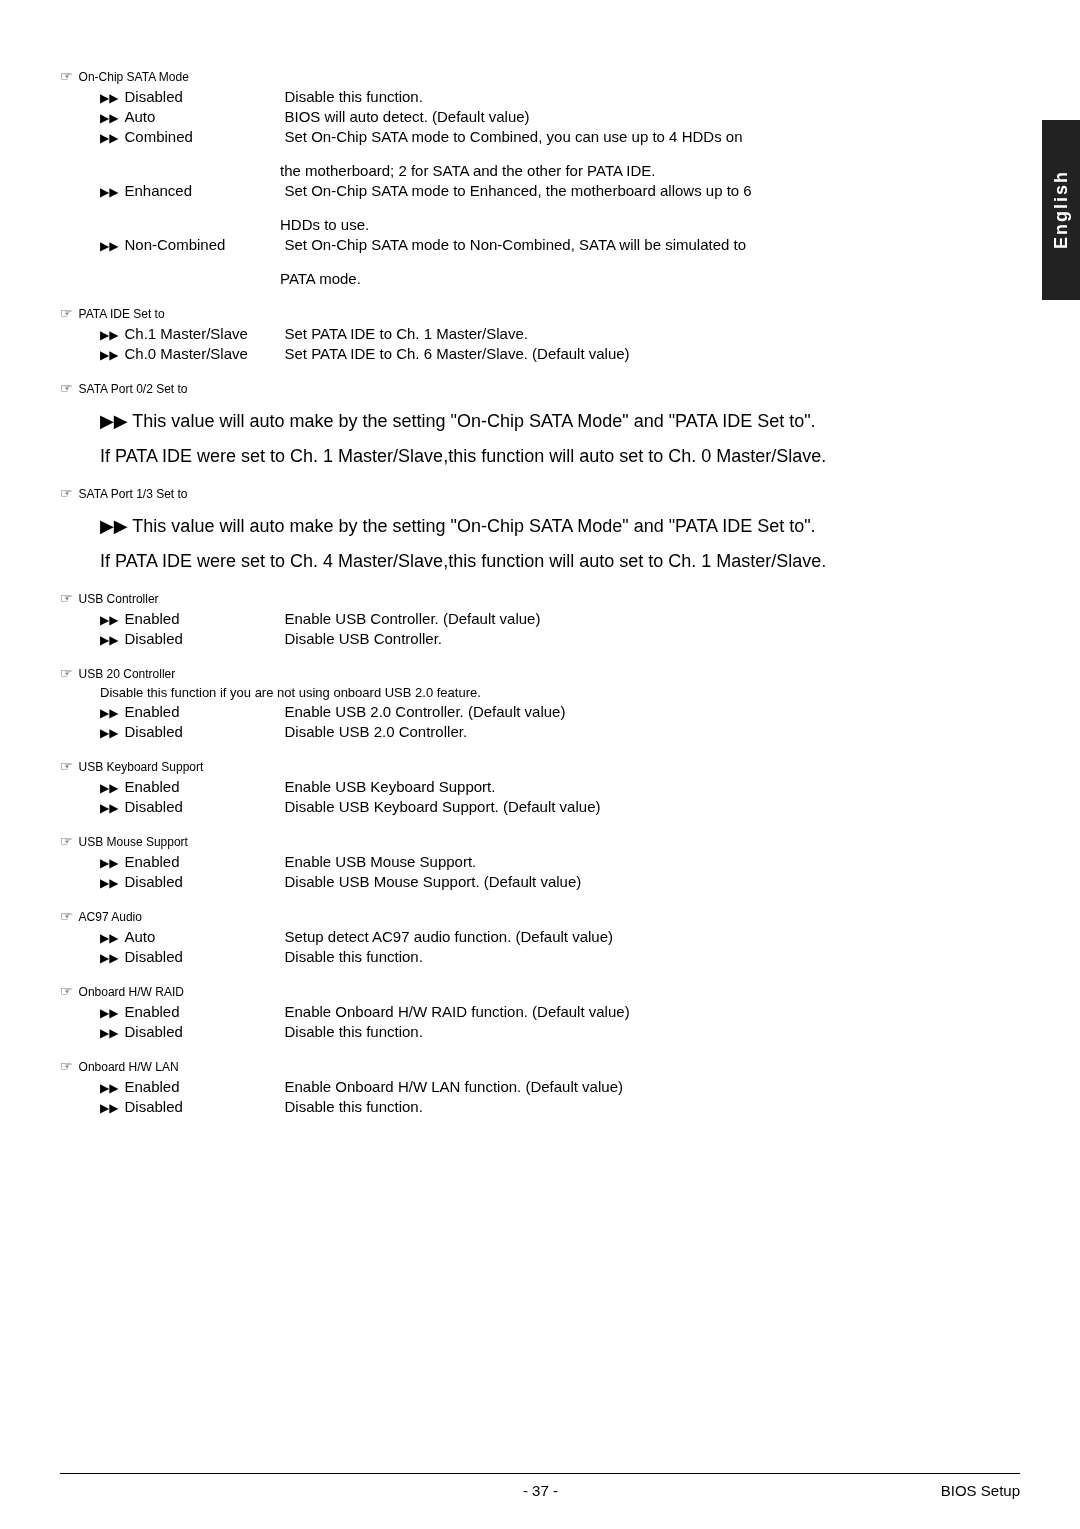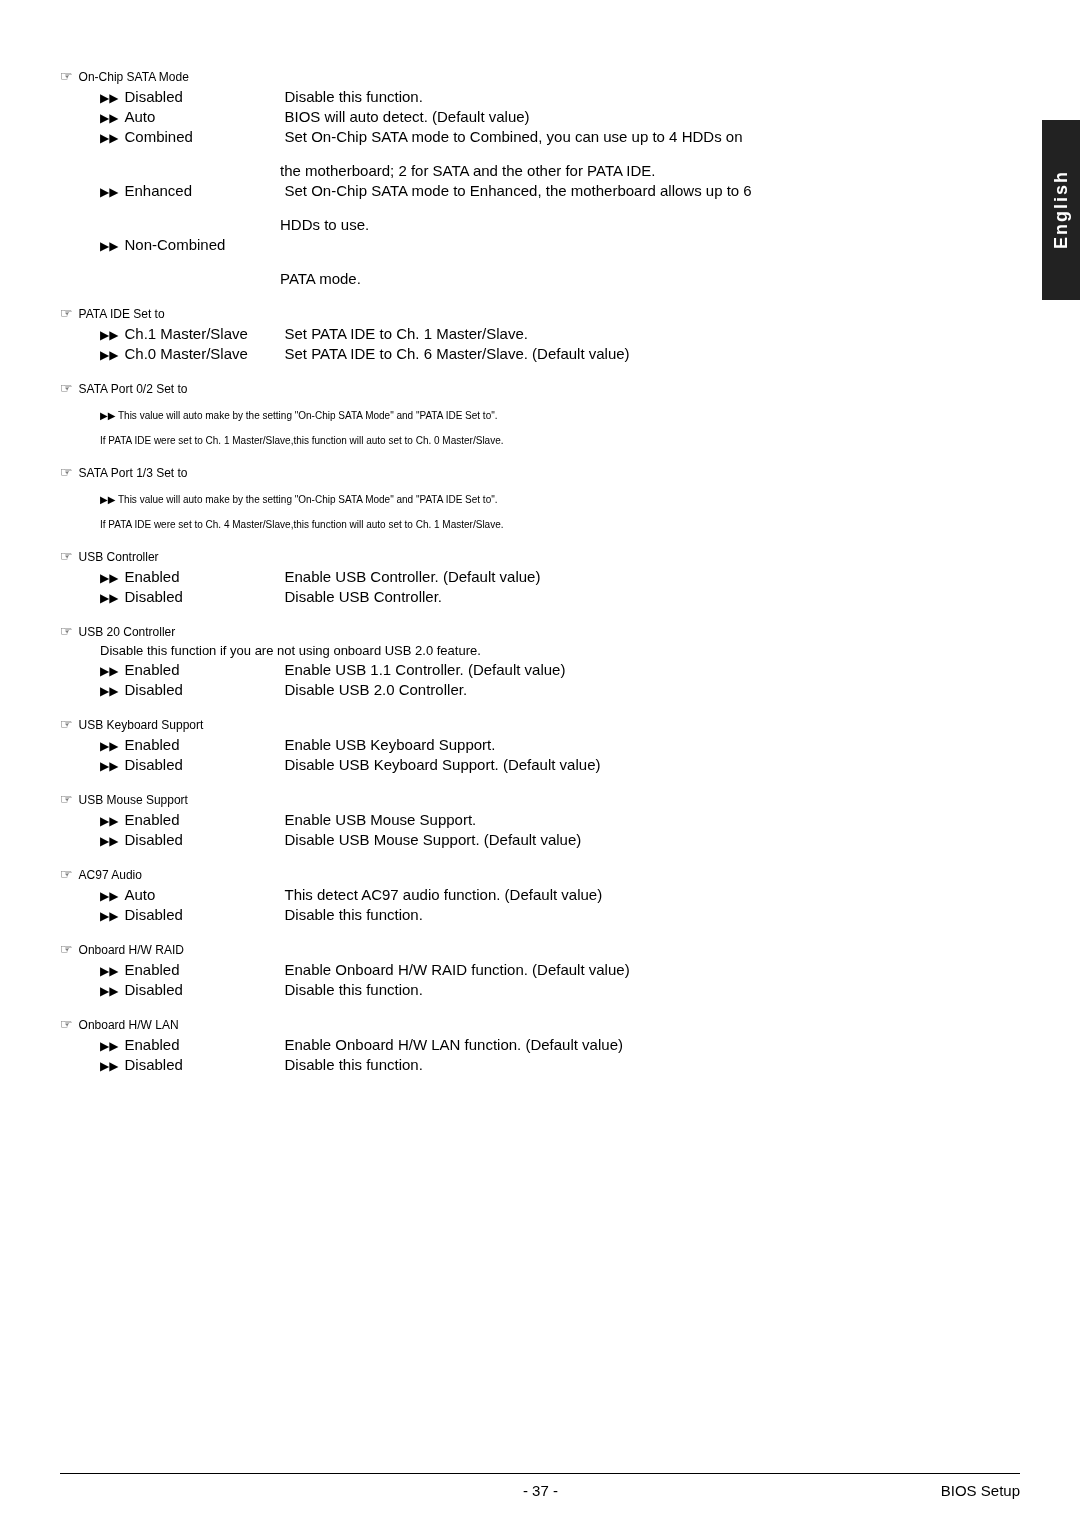--- a/index.html
+++ b/index.html
@@ -94,21 +94,21 @@
     }
     .desc-line-indent {
       margin-left: 220px;
       font-size: 15px;
       margin-top: 17px;
     }
 
     
     .note-line {
       margin-left: 40px;
-      font-size: 10px;
+      font-size: 18px;
       margin-top: 14px;
     }
 
     
     .footer {
       position: absolute;
       bottom: 30px;
       left: 60px;
       right: 60px;
       border-top: 1px solid #000;
@@ -158,20 +158,21 @@
     <div class="desc-line-indent">the motherboard; 2 for SATA and the other for PATA IDE.</div>
     <div class="option-row">
       <span class="opt-arrow">▶▶</span>
       <span class="opt-label">Enhanced</span>
       <span class="opt-desc">Set On-Chip SATA mode to Enhanced, the motherboard allows up to 6</span>
     </div>
     <div class="desc-line-indent">HDDs to use.</div>
     <div class="option-row">
       <span class="opt-arrow">▶▶</span>
       <span class="opt-label">Non-Combined</span>
+      <span class="opt-desc">Set On-Chip SATA mode to Non-Combined, SATA will be simulated to</span>
     </div>
     <div class="desc-line-indent">PATA mode.</div>
 
     <div class="section-heading">
       <span class="arrow-icon">☞</span>
       <span class="title">PATA IDE Set to</span>
     </div>
     <div class="option-row">
       <span class="opt-arrow">▶▶</span>
       <span class="opt-label">Ch.1 Master/Slave</span>
@@ -213,21 +214,21 @@
     </div>
 
     <div class="section-heading">
       <span class="arrow-icon">☞</span>
       <span class="title">USB 20 Controller</span>
     </div>
     <div class="desc-line">Disable this function if you are not using onboard USB 2.0 feature.</div>
     <div class="option-row">
       <span class="opt-arrow">▶▶</span>
       <span class="opt-label">Enabled</span>
-      <span class="opt-desc">Enable USB 1.1 Controller. (Default value)</span>
+      <span class="opt-desc">Enable USB 2.0 Controller. (Default value)</span>
     </div>
     <div class="option-row">
       <span class="opt-arrow">▶▶</span>
       <span class="opt-label">Disabled</span>
       <span class="opt-desc">Disable USB 2.0 Controller.</span>
     </div>
 
     <div class="section-heading">
       <span class="arrow-icon">☞</span>
       <span class="title">USB Keyboard Support</span>
@@ -258,21 +259,21 @@
       <span class="opt-desc">Disable USB Mouse Support. (Default value)</span>
     </div>
 
     <div class="section-heading">
       <span class="arrow-icon">☞</span>
       <span class="title">AC97 Audio</span>
     </div>
     <div class="option-row">
       <span class="opt-arrow">▶▶</span>
       <span class="opt-label">Auto</span>
-      <span class="opt-desc">This detect AC97 audio function. (Default value)</span>
+      <span class="opt-desc">Setup detect AC97 audio function. (Default value)</span>
     </div>
     <div class="option-row">
       <span class="opt-arrow">▶▶</span>
       <span class="opt-label">Disabled</span>
       <span class="opt-desc">Disable this function.</span>
     </div>
 
     <div class="section-heading">
       <span class="arrow-icon">☞</span>
       <span class="title">Onboard H/W RAID</span>

